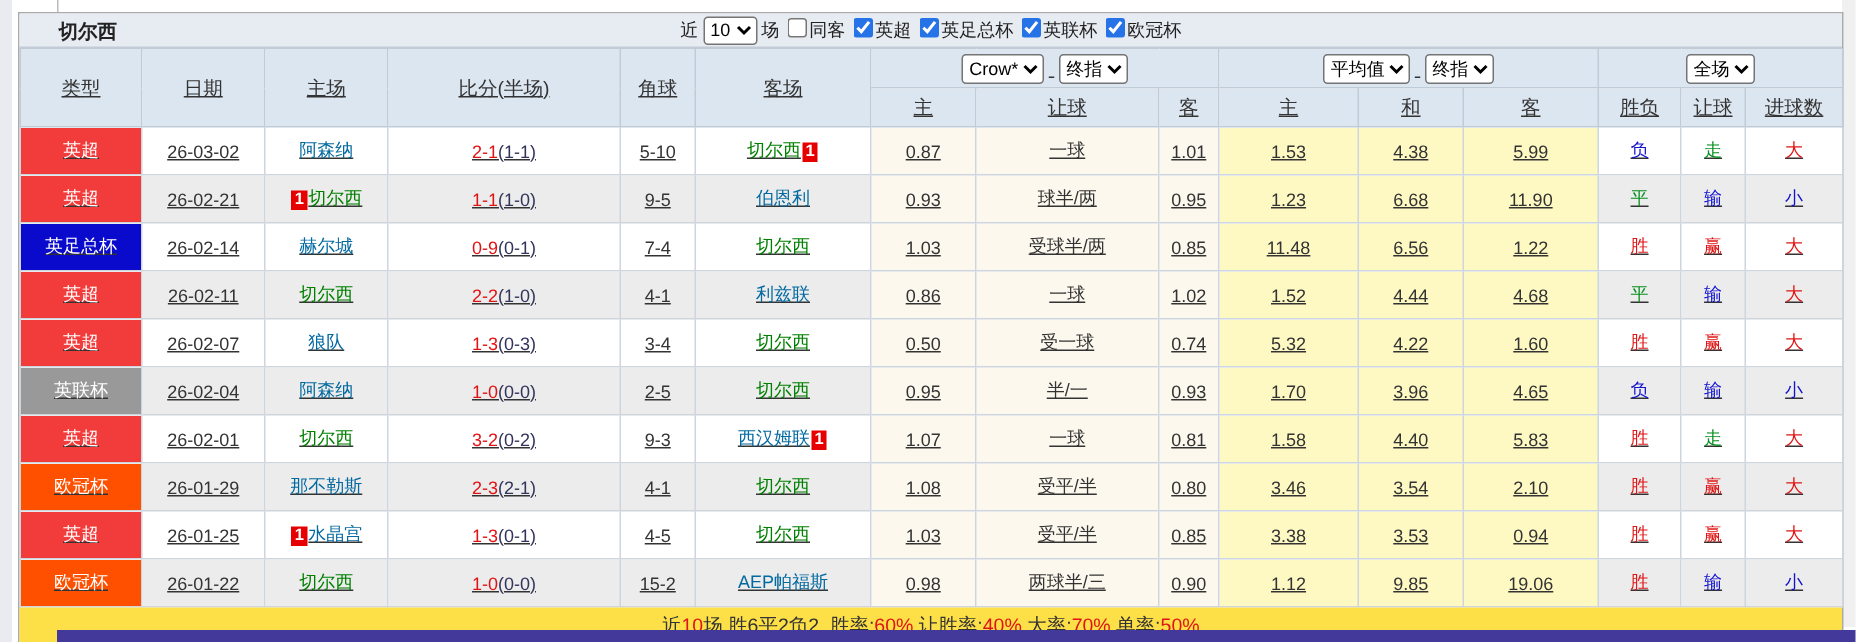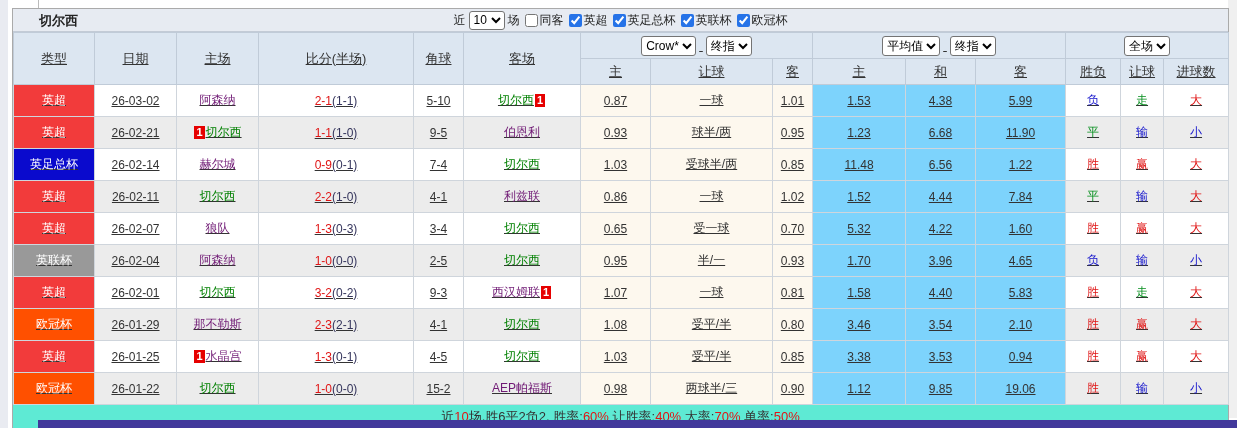--- a/index.html
+++ b/index.html
@@ -11,43 +11,43 @@
   .panel{position:absolute;left:12px;top:8px;width:1215px;border:1px solid #aaa;background:#fff;}
 
   
   .titlebar{position:relative;height:22px;background:#e7ebf2;border-bottom:1px solid #c3cbd6;
     font-size:13px;color:#222;}
   .titlebar .title{position:absolute;left:26px;top:3px;font-weight:bold;}
   .toolbar{position:absolute;left:50%;top:0;transform:translateX(-50%);height:22px;
     display:flex;align-items:center;gap:3px;font-size:12px;color:#222;white-space:nowrap;}
   .toolbar select{font-size:12px;height:19px;border:1px solid #747474;border-radius:3px;background:#fff;}
   .toolbar input[type=checkbox]{width:13px;height:13px;margin:0 2px;accent-color:#2673e8;}
-  .toolbar label{display:flex;align-items:center;}
+  .toolbar label{display:flex;}
 
   
   table{border-collapse:collapse;table-layout:fixed;width:1215px;font-size:12px;color:#333;text-decoration:underline;}
   th,td{border:1px solid #cfd5dc;text-align:center;overflow:hidden;white-space:nowrap;padding:0;}
   thead th{background:#dce6f1;font-weight:normal;font-size:13px;color:#333;border-color:#c0cbd8;}
   thead tr.selrow th{height:25px;}
   thead tr.subrow th{height:25px;}
   thead select{font-size:12px;height:20px;border:1px solid #747474;border-radius:3px;background:#fff;margin:0 3px;}
   tbody td{height:31px;}
   tr.alt td.c-plain{background:#ececec;}
   td.c-crow{background:#fdf8ee;}
-  td.c-avg{background:#7dd3fc;}
+  td.c-avg{background:#fef9c3;}
   td.c-league{color:#fff;font-size:12px;}
-  .tname{color:#701a75;}
+  .tname{color:#0369a1;}
   .tname.green{color:#008000;}
   .mark{display:inline-block;background:#e60000;color:#fff;font-size:11px;font-weight:bold;
     line-height:13px;padding:0 2px;margin:0 1px;}
   .ft{color:#e01414;}
   .ht{color:#34345c;}
 
   
-  .footer{height:24px;line-height:24px;text-align:center;font-size:13px;color:#333;background:#5eead4;}
+  .footer{height:24px;line-height:24px;text-align:center;font-size:13px;color:#333;background:#fde047;}
   .footer .red-text{color:#e01414;}
 
   .purple-bar{position:absolute;left:38px;top:420px;width:1199px;height:8px;background:#42399b;}
 </style>
 </head>
 <body>
 
 <div class="gutter-left"></div>
 <div class="gutter-right"></div>
 <div class="top-tick"></div>
@@ -202,35 +202,35 @@
     <td class="c-plain c-date">26-02-11</td>
     <td class="c-plain c-home"><span class="tname green">切尔西</span></td>
     <td class="c-plain c-score"><span class="ft">2-2</span><span class="ht">(1-0)</span></td>
     <td class="c-plain c-corner">4-1</td>
     <td class="c-plain c-away"><span class="tname">利兹联</span></td>
     <td class="c-crow">0.86</td>
     <td class="c-crow">一球</td>
     <td class="c-crow">1.02</td>
     <td class="c-avg">1.52</td>
     <td class="c-avg">4.44</td>
-    <td class="c-avg">7.84</td>
+    <td class="c-avg">4.68</td>
     <td class="c-plain c-result" style="color: rgb(8, 144, 32);">平</td>
     <td class="c-plain c-hresult" style="color: rgb(20, 20, 204);">输</td>
     <td class="c-plain c-goals" style="color: rgb(224, 20, 20);">大</td>
   </tr>
         <tr>
     <td class="c-league" style="background: rgb(242, 59, 59);">英超</td>
     <td class="c-plain c-date">26-02-07</td>
     <td class="c-plain c-home"><span class="tname">狼队</span></td>
     <td class="c-plain c-score"><span class="ft">1-3</span><span class="ht">(0-3)</span></td>
     <td class="c-plain c-corner">3-4</td>
     <td class="c-plain c-away"><span class="tname green">切尔西</span></td>
-    <td class="c-crow">0.65</td>
+    <td class="c-crow">0.50</td>
     <td class="c-crow">受一球</td>
-    <td class="c-crow">0.70</td>
+    <td class="c-crow">0.74</td>
     <td class="c-avg">5.32</td>
     <td class="c-avg">4.22</td>
     <td class="c-avg">1.60</td>
     <td class="c-plain c-result" style="color: rgb(224, 20, 20);">胜</td>
     <td class="c-plain c-hresult" style="color: rgb(224, 20, 20);">赢</td>
     <td class="c-plain c-goals" style="color: rgb(224, 20, 20);">大</td>
   </tr>
         <tr class="alt">
     <td class="c-league" style="background: rgb(153, 153, 153);">英联杯</td>
     <td class="c-plain c-date">26-02-04</td>

